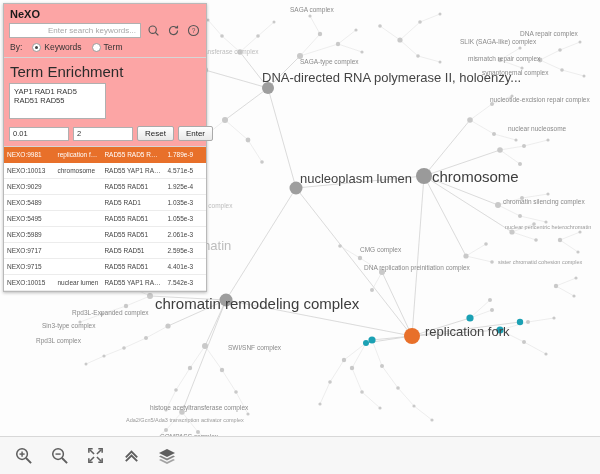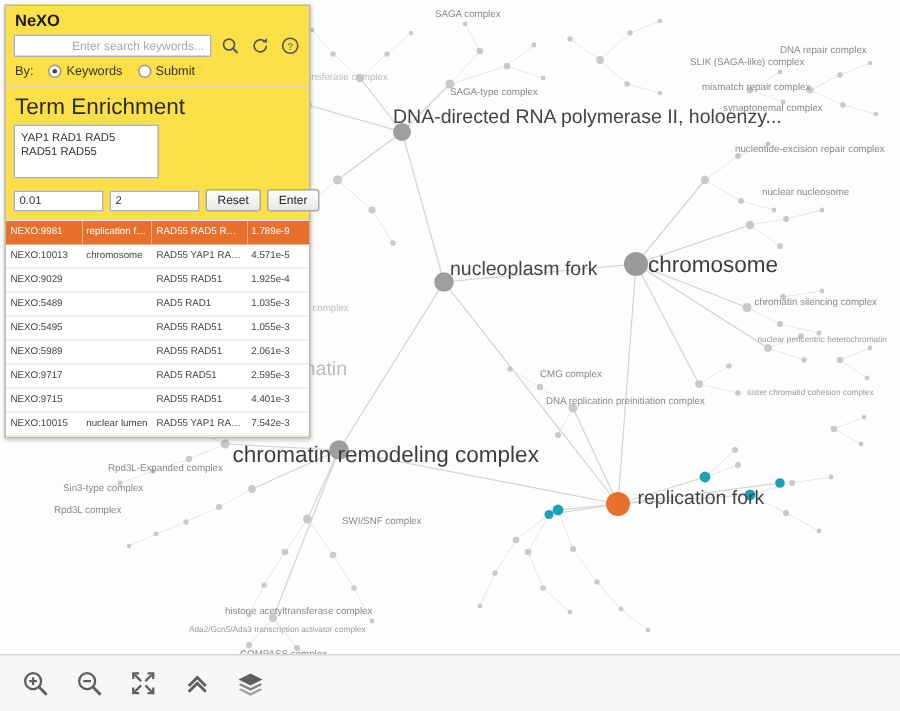--- a/index.html
+++ b/index.html
@@ -38,21 +38,21 @@
   .lbl-lg { font-size: 13px; color: #444; }
   .lbl-sm { font-size: 6.5px; color: #8a8a8a; }
   .lbl-xs { font-size: 5.5px; color: #9a9a9a; }
   .lbl-faint { color: #bdbdbd; }
 
   
   #panel {
     position: absolute;
     left: 3px; top: 3px;
     width: 202px;
-    background: #fde047;
+    background: #fca5a5;
     border: 1px solid #b9b9b9;
     box-shadow: 0 1px 3px rgba(0,0,0,0.25);
     font-size: 9px;
     color: #222;
     z-index: 20;
   }
   #panel-title {
     font-size: 11px;
     font-weight: bold;
     padding: 4px 6px 2px 6px;
@@ -405,21 +405,21 @@
         <circle cx="412" cy="336" r="8" fill="#e8702a"></circle>
         <circle cx="372" cy="340" r="3.6" fill="#1ba1b4"></circle>
         <circle cx="366" cy="343" r="3" fill="#1ba1b4"></circle>
         <circle cx="470" cy="318" r="3.6" fill="#1ba1b4"></circle>
         <circle cx="500" cy="330" r="3.6" fill="#1ba1b4"></circle>
         <circle cx="520" cy="322" r="3.2" fill="#1ba1b4"></circle>
       </g>
     </svg>
 
     <div class="net-label lbl-lg" style="left:262px; top:70px;">DNA-directed RNA polymerase II, holoenzy...</div>
-    <div class="net-label lbl-lg" style="left:300px; top:171px;">nucleoplasm fork</div>
+    <div class="net-label lbl-lg" style="left:300px; top:171px;">nucleoplasm lumen</div>
     <div class="net-label lbl-xl" style="left:432px; top:168px;">chromosome</div>
     <div class="net-label lbl-xl" style="left:155px; top:295px;">chromatin remodeling complex</div>
     <div class="net-label lbl-lg" style="left:425px; top:324px;">replication fork</div>
     <div class="net-label lbl-lg lbl-faint" style="left:128px; top:238px;">nuclear chromatin</div>
 
     <div class="net-label lbl-sm" style="left:290px; top:6px;">SAGA complex</div>
     <div class="net-label lbl-sm" style="left:460px; top:38px;">SLIK (SAGA-like) complex</div>
     <div class="net-label lbl-sm" style="left:520px; top:30px;">DNA repair complex</div>
     <div class="net-label lbl-sm" style="left:490px; top:96px;">nucleotide-excision repair complex</div>
     <div class="net-label lbl-sm" style="left:468px; top:55px;">mismatch repair complex</div>
@@ -469,21 +469,21 @@
     </div>
 
     <div class="by-row">
       <span>By:</span>
       <span class="radio-wrap">
         <span class="radio on"></span>
         <span>Keywords</span>
       </span>
       <span class="radio-wrap">
         <span class="radio"></span>
-        <span>Submit</span>
+        <span>Term</span>
       </span>
     </div>
 
     <div class="section-head">Term Enrichment</div>
     <textarea id="term-box" style="">YAP1 RAD1 RAD5 RAD51 RAD55</textarea>
 
     <div class="thresh-row">
       <input class="thresh-input" type="text" value="0.01" style="">
       <input class="thresh-input" type="text" value="2" style="">
       <button class="btn">Reset</button>

